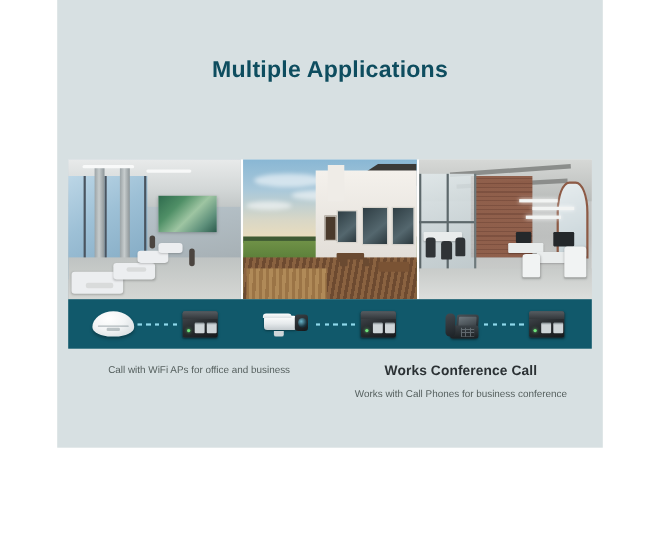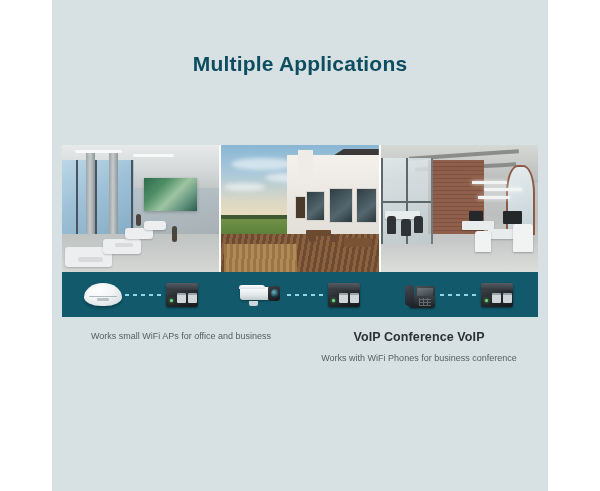--- a/index.html
+++ b/index.html
@@ -20,21 +20,21 @@
     width: 600px;
     height: 491px;
     background: #ffffff;
   }
 
   .panel {
     position: absolute;
     left: 52px;
     top: 0;
     width: 496px;
-    height: 491px;
+    height: 407px;
     background: #d7e0e2;
   }
 
   .page-title {
     position: absolute;
     left: 0;
     top: 52px;
     width: 496px;
     text-align: center;
     font-size: 21px;
@@ -488,25 +488,25 @@
           <div class="port p1"></div>
           <div class="port p2"></div>
         </div>
       </div>
 
     </div>
 
     <div class="captions">
 
       <div class="caption">
-        <p>Works small WiFi APs for office and business</p>
+        <p>Call with WiFi APs for office and business</p>
       </div>
 
 
       <div class="caption">
-        <h3>VoIP Conference VoIP</h3>
-        <p>Works with WiFi Phones for business conference</p>
+        <h3>Works Conference Call</h3>
+        <p>Works with Call Phones for business conference</p>
       </div>
 
     </div>
 
   </div>
 </div>
 
 </body></html>

